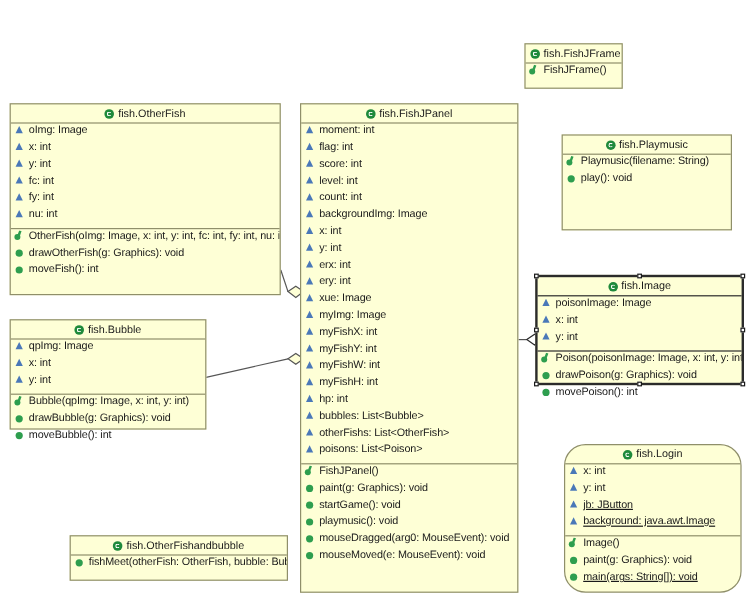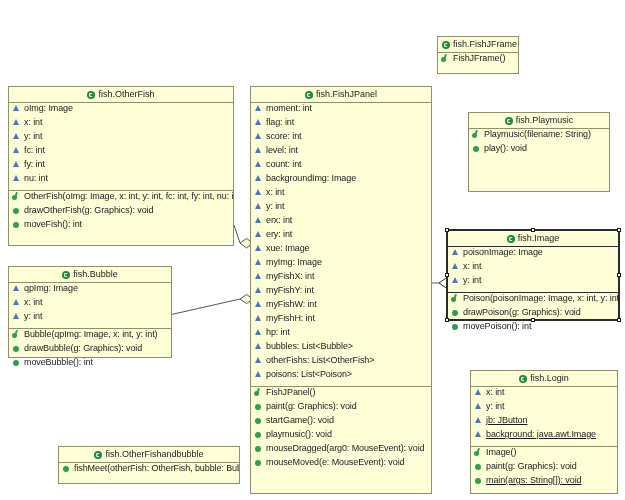--- a/index.html
+++ b/index.html
@@ -445,21 +445,21 @@
         <div class="member">
           <span class="ico ico-method-public"></span>
           <span class="m-text">drawBubble(g: Graphics): void</span>
         </div>
         <div class="member">
           <span class="ico ico-method-public"></span>
           <span class="m-text">moveBubble(): int</span>
         </div>
       </div>
     </div>
-    <div class="uml-class" style="left: 470px; top: 370px; width: 148px; height: 124px;">
+    <div class="uml-class" style="left: 470px; top: 370px; width: 148px; height: 124px; border-radius: 18px;">
       <div class="class-header"><span class="ico-class"></span><span class="hdr-label">fish.Login</span></div>
       <div class="compartment">
         <div class="member">
           <span class="ico ico-field-default"></span>
           <span class="m-text">x: int</span>
         </div>
         <div class="member">
           <span class="ico ico-field-default"></span>
           <span class="m-text">y: int</span>
         </div>

